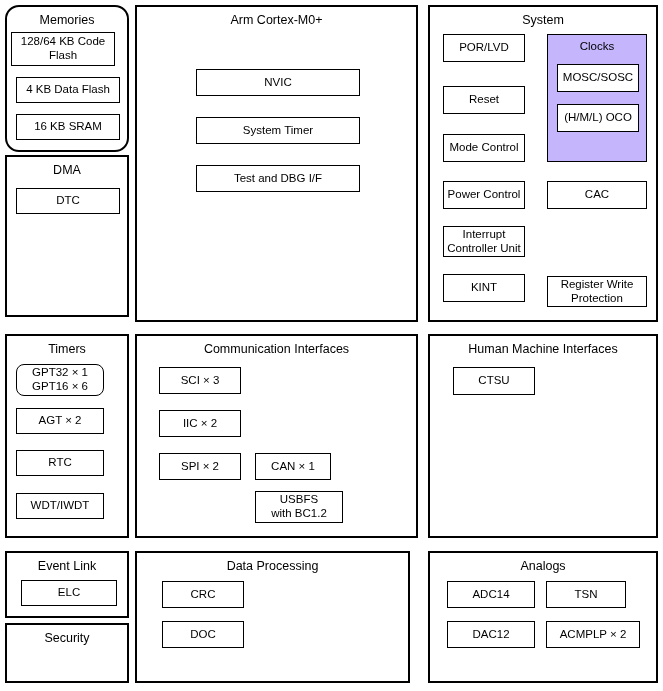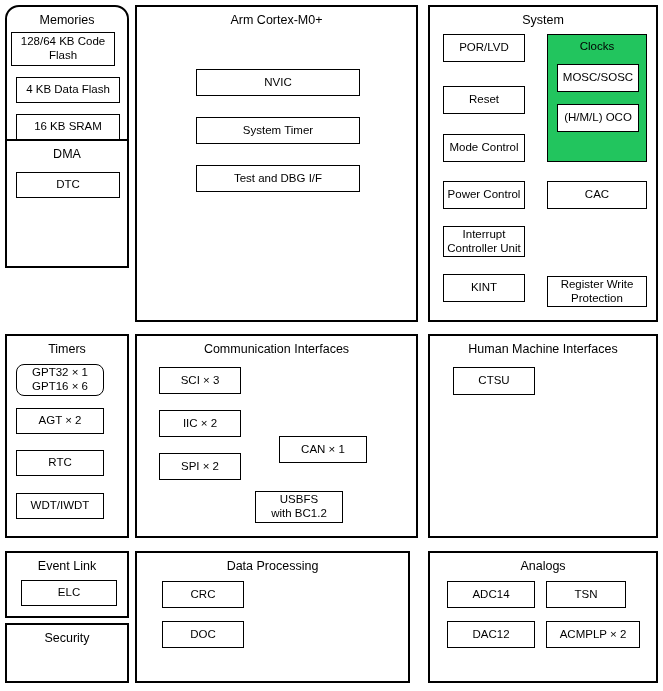--- a/index.html
+++ b/index.html
@@ -47,41 +47,41 @@
     text-align: center;
     font-size: 11.5px;
     line-height: 1.18;
     color: #000000;
     padding: 1px 2px;
   }
   .subpanel {
     position: absolute;
     box-sizing: border-box;
     border: 1.6px solid #000000;
-    background: #22c55e;
+    background: #c4b5fd;
   }
   .subpanel .panel-title {
     font-size: 11.5px;
     margin-top: 5px;
     margin-bottom: 4px;
   }
 </style>
 </head>
 <body>
 
 <div id="diagram">
 
   <div class="panel" style="left:5px; top:5px; width:124px; height:147px;border-radius:14px;">
     <div class="panel-title">Memories</div>
     <div class="block" style="left:4px; top:25px; width:104px; height:34px;">128/64 KB Code Flash</div>
     <div class="block" style="left:9px; top:70px; width:104px; height:26px;">4 KB Data Flash</div>
     <div class="block" style="left:9px; top:107px; width:104px; height:26px;">16 KB SRAM</div>
   </div>
 
-  <div class="panel" style="left:5px; top:139px; width:124px; height:129px;">
+  <div class="panel" style="left:5px; top:155px; width:124px; height:162px;">
     <div class="panel-title">DMA</div>
     <div class="block" style="left:9px; top:31px; width:104px; height:26px;">DTC</div>
   </div>
 
   <div class="panel" style="left:135px; top:5px; width:283px; height:317px;">
     <div class="panel-title">Arm Cortex-M0+</div>
     <div class="block" style="left:59px; top:62px; width:164px; height:27px;">NVIC</div>
     <div class="block" style="left:59px; top:110px; width:164px; height:27px;">System Timer</div>
     <div class="block" style="left:59px; top:158px; width:164px; height:27px;">Test and DBG I/F</div>
   </div>
@@ -113,21 +113,21 @@
     <div class="block" style="left:9px; top:72px; width:88px; height:26px;">AGT × 2</div>
     <div class="block" style="left:9px; top:114px; width:88px; height:26px;">RTC</div>
     <div class="block" style="left:9px; top:157px; width:88px; height:26px;">WDT/IWDT</div>
   </div>
 
   <div class="panel" style="left:135px; top:334px; width:283px; height:204px;">
     <div class="panel-title">Communication Interfaces</div>
     <div class="block" style="left:22px; top:31px; width:82px; height:27px;">SCI × 3</div>
     <div class="block" style="left:22px; top:74px; width:82px; height:27px;">IIC × 2</div>
     <div class="block" style="left:22px; top:117px; width:82px; height:27px;">SPI × 2</div>
-    <div class="block" style="left:118px; top:100px; width:88px; height:27px;margin-left:24px;">CAN × 1</div>
+    <div class="block" style="left:118px; top:117px; width:76px; height:27px;">CAN × 1</div>
     <div class="block" style="left:118px; top:155px; width:88px; height:32px; white-space:pre-line;">USBFS
 with BC1.2</div>
   </div>
 
   <div class="panel" style="left:428px; top:334px; width:230px; height:204px;">
     <div class="panel-title">Human Machine Interfaces</div>
     <div class="block" style="left:23px; top:31px; width:82px; height:28px;">CTSU</div>
   </div>
 
   <div class="panel" style="left:5px; top:551px; width:124px; height:67px;">

